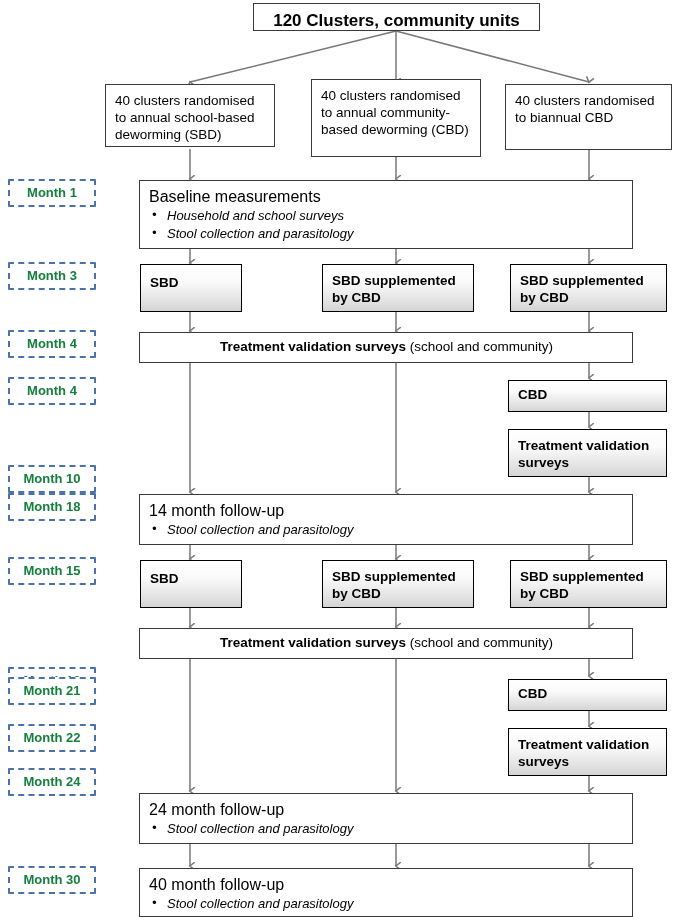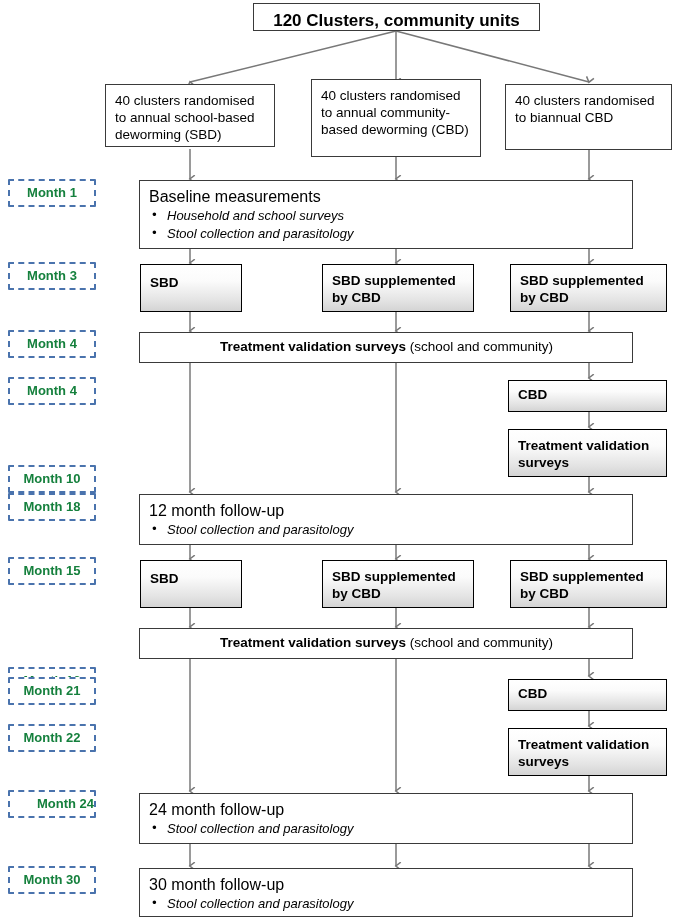--- a/index.html
+++ b/index.html
@@ -174,21 +174,21 @@
   <div class="month" style="top:179px;"><span>Month 1</span></div>
   <div class="month" style="top:262px;"><span>Month 3</span></div>
   <div class="month" style="top:330px;"><span>Month 4</span></div>
   <div class="month" style="top:377px;"><span>Month 4</span></div>
   <div class="month" style="top:421px;margin-top:44px;"><span>Month 10</span></div>
   <div class="month" style="top:493px;"><span>Month 18</span></div>
   <div class="month" style="top:557px;"><span>Month 15</span></div>
   <div class="month" style="top:625px;margin-top:42px;"><span>Month 16</span></div>
   <div class="month" style="top:677px;"><span>Month 21</span></div>
   <div class="month" style="top:724px;"><span>Month 22</span></div>
-  <div class="month" style="top:790px;text-align:right;"><span>Month 24</span></div>
+  <div class="month" style="top:768px;"><span>Month 24</span></div>
   <div class="month" style="top:866px;"><span>Month 30</span></div>
 
   <div class="node plain" style="left:139px; top:180px; width:494px; height:69px;">
     <div class="inner">
       <span class="ttl">Baseline measurements</span>
       <ul class="bul">
         <li>Household and school surveys</li>
         <li>Stool collection and parasitology</li>
       </ul>
     </div>
@@ -222,21 +222,21 @@
 
   <div class="node grad" style="left:508px; top:429px; width:159px; height:48px;">
     <div class="inner b">
       <span>Treatment validation</span><br>
       <span>surveys</span>
     </div>
   </div>
 
   <div class="node plain" style="left:139px; top:494px; width:494px; height:51px;">
     <div class="inner">
-      <span class="ttl">12 month follow-up</span>
+      <span class="ttl">14 month follow-up</span>
       <ul class="bul">
         <li>Stool collection and parasitology</li>
       </ul>
     </div>
   </div>
 
   <div class="node grad oneline" style="left:140px; top:560px; width:102px; height:48px;">
     <div class="inner b">SBD</div>
   </div>
   <div class="node grad" style="left:322px; top:560px; width:152px; height:48px;">
@@ -273,20 +273,20 @@
     <div class="inner">
       <span class="ttl">24 month follow-up</span>
       <ul class="bul">
         <li>Stool collection and parasitology</li>
       </ul>
     </div>
   </div>
 
   <div class="node plain" style="left:139px; top:868px; width:494px; height:49px;">
     <div class="inner">
-      <span class="ttl">30 month follow-up</span>
+      <span class="ttl">40 month follow-up</span>
       <ul class="bul">
         <li>Stool collection and parasitology</li>
       </ul>
     </div>
   </div>
 
 </div>
 
 </body></html>

